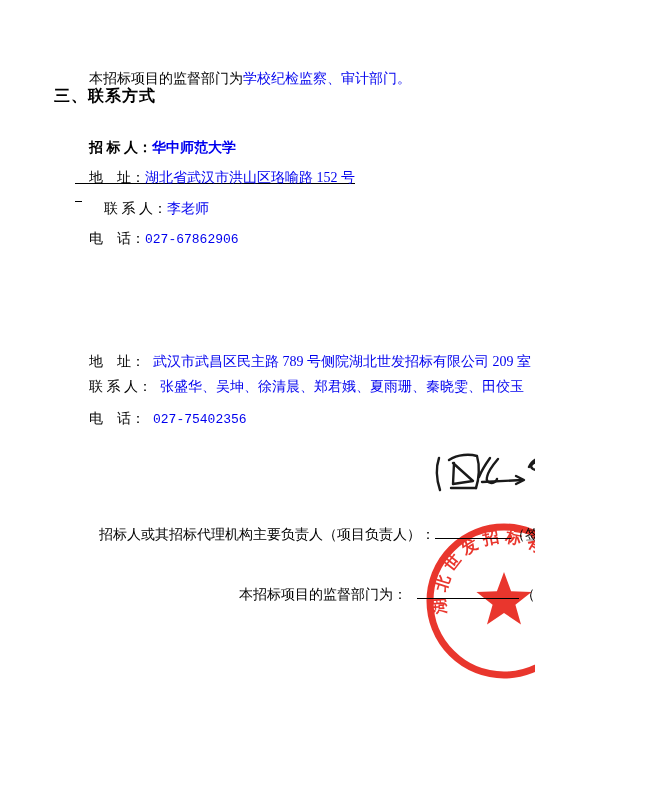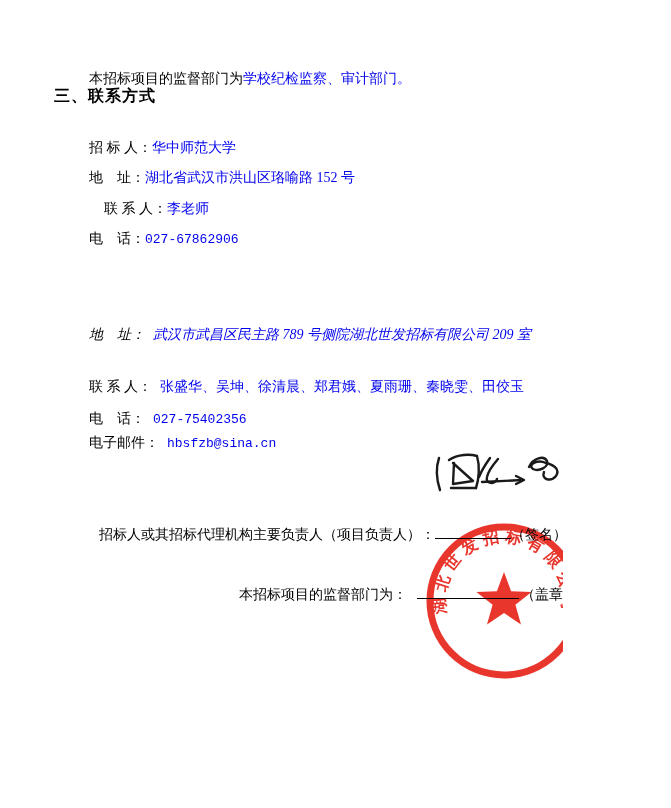--- a/index.html
+++ b/index.html
@@ -3,21 +3,20 @@
 <meta charset="utf-8">
 <style>
   html,body{margin:0;padding:0;background:#fff;}
   .page{
     position:relative;
     width:535px;height:808px;
     background:#ffffff;
     font-family:"Liberation Serif","DejaVu Serif",serif;
     font-size:14px;color:#000;
     overflow:hidden;
-    padding-left:28px;
   }
   .line{position:absolute;white-space:pre;line-height:18px;}
   .lbl{color:#000;white-space:pre;}
   .val{color:var(--link-blue,#0000ee);white-space:pre;}
   .val.mono{font-family:"Liberation Mono","DejaVu Sans Mono",monospace;font-size:13px;margin-top:40px;}
   .val.pad{padding-left:8px;}
   .heading{font-weight:bold;font-size:16px;letter-spacing:1px;}
   .blank{display:inline-block;border-bottom:1px solid #000;height:14px;vertical-align:baseline;}
   .blank.sig{width:76px;}
   .blank.chop{width:102px;margin-left:10px;margin-right:2px;}
@@ -30,44 +29,41 @@
 <body>
 
 <div class="page">
 
   <div class="line" style="left:75px;top:52px;">
     <span class="lbl">本招标项目的监督部门为</span><span class="val">学校纪检监察、审计部门。</span>
   </div>
 
   <div class="line heading" style="left:54px;top:87px;">三、联系方式</div>
 
-  <div class="line" style="left:75px;top:121px;">
+  <div class="line" style="left:75px;top:121px;font-weight:bold;">
     <span class="lbl">招 标 人：</span><span class="val">华中师范大学</span>
   </div>
-  <div class="line" style="left:75px;top:151px;">
+  <div class="line" style="left:75px;top:151px;text-decoration:underline;">
     <span class="lbl">地    址：</span><span class="val">湖北省武汉市洪山区珞喻路 152 号</span>
   </div>
   <div class="line" style="left:90px;top:182px;">
     <span class="lbl">联 系 人：</span><span class="val">李老师</span>
   </div>
   <div class="line" style="left:75px;top:212px;">
     <span class="lbl">电    话：</span><span class="val mono">027-67862906</span>
   </div>
 
-  <div class="line" style="left:75px;top:308px;font-style:italic;">
+  <div class="line" style="left:75px;top:335px;">
     <span class="lbl">地    址：</span><span class="val pad">武汉市武昌区民主路 789 号侧院湖北世发招标有限公司 209 室</span>
   </div>
   <div class="line" style="left:75px;top:360px;text-align:center;">
     <span class="lbl">联 系 人：</span><span class="val pad">张盛华、吴坤、徐清晨、郑君娥、夏雨珊、秦晓雯、田佼玉</span>
   </div>
   <div class="line" style="left:75px;top:392px;">
     <span class="lbl">电    话：</span><span class="val mono pad">027-75402356</span>
-  </div>
-  <div class="line" style="left:75px;top:416px;">
-    <span class="lbl">电子邮件：</span><span class="val mono pad">hbsfzb@sina.cn</span>
   </div>
 
   <div class="sig-wrap">
     <svg width="158" height="58" viewBox="0 0 158 58">
       <g fill="none" stroke="#1a1a1a" stroke-width="2.4" stroke-linecap="round" stroke-linejoin="round">
         <path d="M7,13 C4,22 4,33 8,45"></path>
         <path d="M17,15 C26,9 38,9 45,11 C48,21 47,34 44,43"></path>
         <path d="M21,18 L41,36 L21,39 L22,18"></path>
         <path d="M19,43 L44,43"></path>
         <path d="M58,13 C53,20 49,27 47,32"></path>

